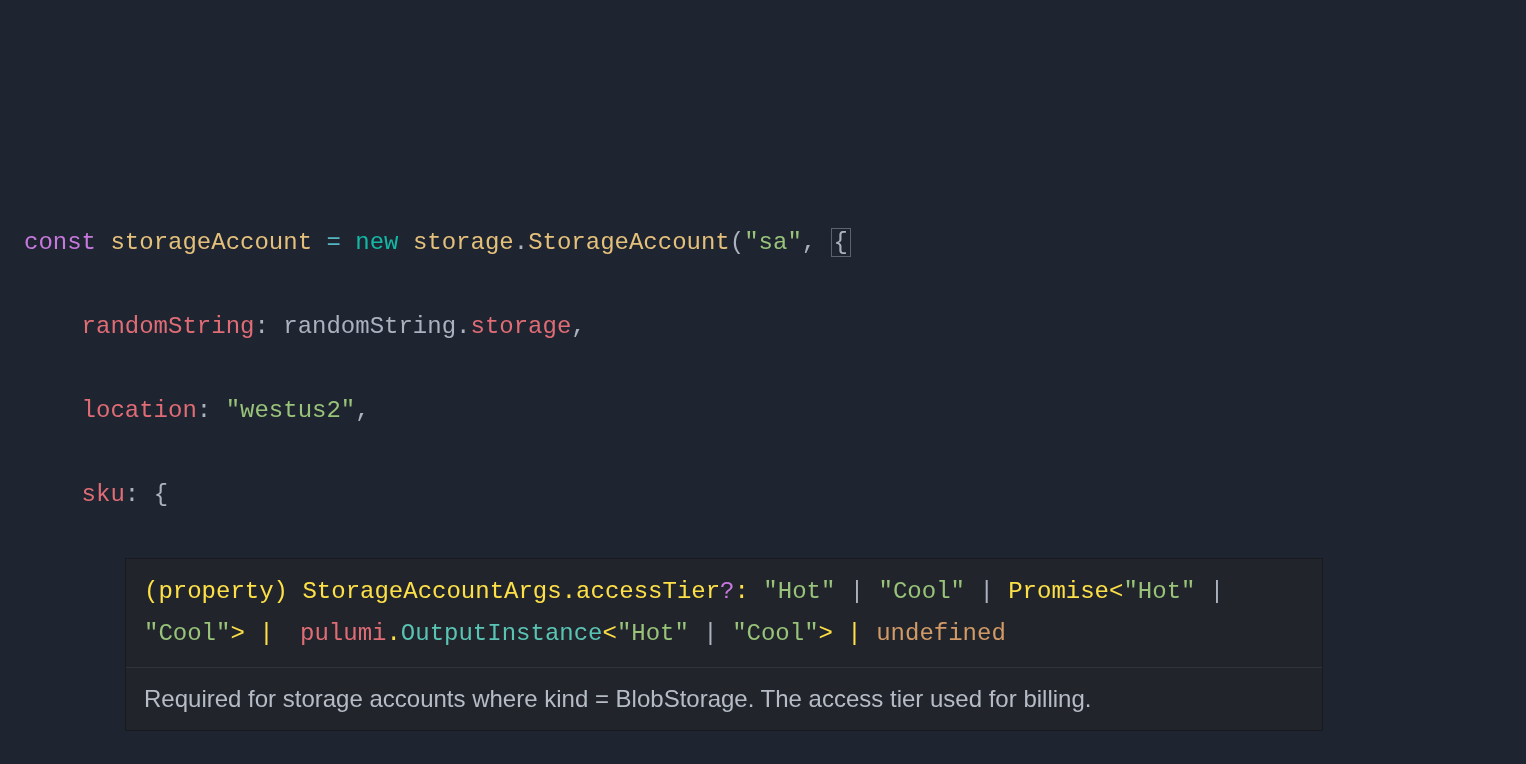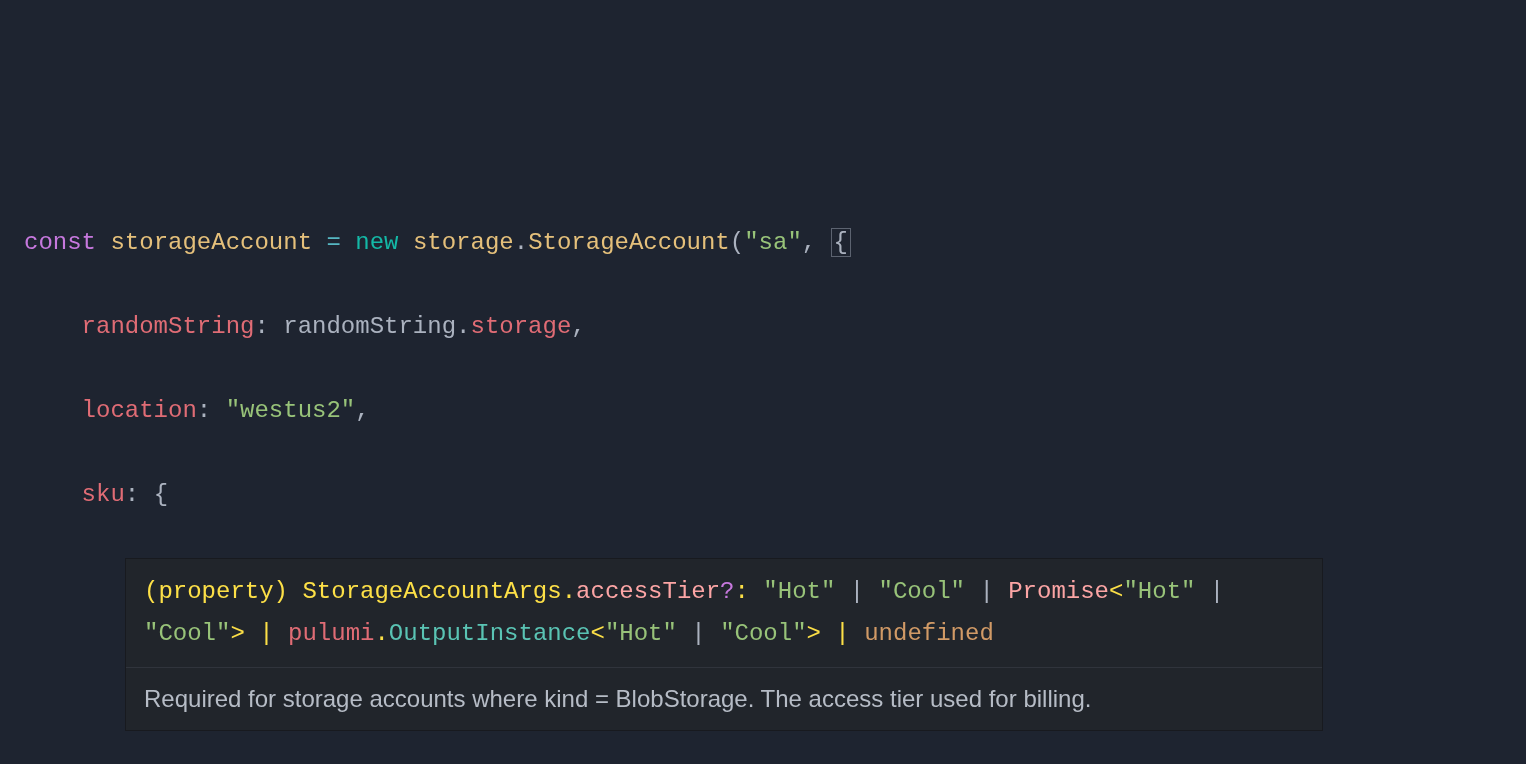--- a/index.html
+++ b/index.html
@@ -46,24 +46,24 @@
     font-size: 24px;
   }
   .hover-section {
     padding: 12px 18px;
     border-bottom: 1px solid #30343c;
   }
   .hover-section:last-child {
     border-bottom: none;
   }
   .sig .tk-text { color: #fde047; }
-  .sig .tk-prop { color: #fca5a5; }
+  .sig .tk-prop { color: #fde047; }
   .sig .tk-opt { color: #c678dd; }
   .sig .tk-str { color: #98c379; }
-  .sig .tk-ns { color: #e06c75; }
+  .sig .tk-ns { color: #e06c75; margin-left: 12px; }
   .sig .tk-typ { color: #5ac4b4; font-family: Liberation Mono, monospace; }
   .sig .tk-undef { color: #d19a66; }
   .sig .tk-pipe { color: #abb2bf; }
   .doc-text {
     font-family: -apple-system, BlinkMacSystemFont, 'Segoe UI', Helvetica, sans-serif;
     color: #b6bcc6;
     font-size: 24px;
     line-height: 1.6;
   }
 </style>

